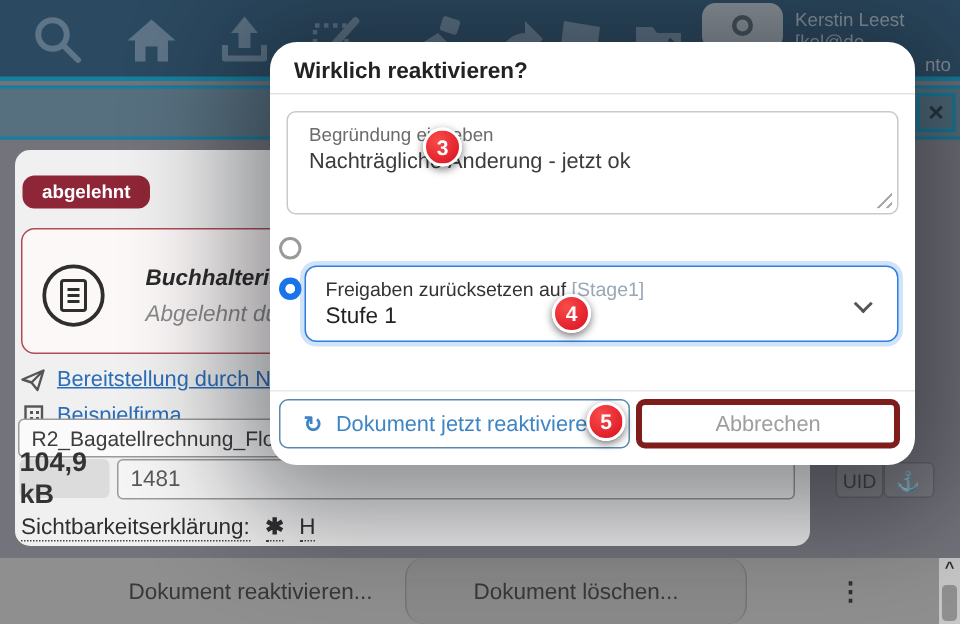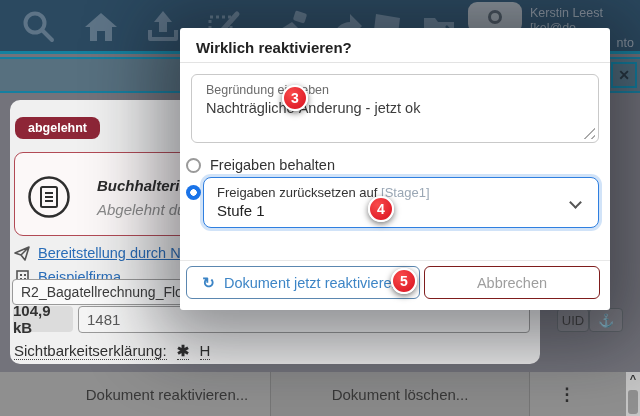--- a/index.html
+++ b/index.html
@@ -23,59 +23,59 @@
   .panel { position:absolute; left:10px; top:100px; width:530px; height:264px; background:#F0F0F0; border-radius:10px; }
   .status-badge { position:absolute; left:5px; top:17px; background:#8E2637; color:#FFFFFF; font-size:12.5px; font-weight:bold; padding:4px 13px; border-radius:8px; }
   .reject-box { position:absolute; left:4px; top:52px; width:520px; height:84px; background:#FCF8F8; border:1px solid #B24A55; border-radius:9px; }
   .reject-icon { position:absolute; left:12px; top:22px; width:44px; height:44px; }
   .reject-title { position:absolute; left:82px; top:24px; font-size:15px; font-weight:bold; font-style:italic; color:#2B2B2B; }
   .reject-sub { position:absolute; left:82px; top:48px; font-size:15px; font-style:italic; color:#8A8A8A; }
   .link-row { position:absolute; left:4px; height:18px; display:flex; align-items:center; }
   .link-row svg { width:17px; height:17px; margin-right:7px; }
   .doc-link { color:#2A6DB8; font-size:14.5px; text-decoration:underline; }
   .field { position:absolute; background:#FAFAFA; border:1px solid #9A9A9A; border-radius:4px; font-size:14px; color:#3C3C3C; display:flex; align-items:center; padding-left:8px; overflow:hidden; white-space:nowrap; }
-  .size-chip { position:absolute; left:3px; top:206px; width:60px; height:26px; background:#DCDCDC; border-radius:4px; font-size:15px; font-weight:bold; color:#333; display:flex; align-items:center; justify-content:center; }
+  .size-chip { position:absolute; left:3px; top:206px; width:60px; height:26px; background:#DCDCDC; border-radius:4px; font-size:18px; font-weight:bold; color:#333; display:flex; align-items:center; justify-content:center; }
   .dotted { border-bottom:1px dotted #444; }
   .vis-row { position:absolute; left:4px; top:242px; font-size:15px; color:#2F2F2F; }
   .vis-row span { margin-right:6px; }
 
   
   .chip-btn { position:absolute; top:308px; height:24px; border:1px solid #60666B; border-radius:4px; color:#3F3F3F; font-size:13px; display:flex; align-items:center; justify-content:center; background:rgba(255,255,255,0.08); }
 
   
   .footer { position:absolute; left:0; top:372px; width:640px; height:44px; background:#8F8F8F; }
   .f-btn { position:absolute; top:0; height:44px; display:flex; align-items:center; justify-content:center; font-size:15px; color:#383838; }
   .f-sep { border-left:1px solid #767676; border-right:1px solid #767676; background:#8A8A8A; }
   .dots { font-size:17px; font-weight:bold; color:#2F2F2F; letter-spacing:0; }
   .scroll-strip { position:absolute; left:626px; top:0; width:14px; height:44px; background:#C6C6C6; }
   .scroll-up { position:absolute; left:0; top:0; width:14px; height:14px; font-size:11px; font-weight:bold; color:#333; text-align:center; line-height:14px; }
   .scroll-thumb { position:absolute; left:2px; top:18px; width:10px; height:24px; background:#909090; border-radius:3px; }
 
   
-  .modal { position:absolute; left:180px; top:28px; width:430px; height:282px; background:#FFFFFF; border-radius:3px; box-shadow:0 10px 70px 25px rgba(15,18,25,0.45); z-index:50; }
+  .modal { position:absolute; left:180px; top:28px; width:430px; height:282px; background:#FFFFFF; border-radius:18px; box-shadow:0 10px 70px 25px rgba(15,18,25,0.45); z-index:50; }
   .m-title { position:absolute; left:16px; top:11px; font-size:15px; font-weight:bold; color:#222; }
   .m-divider { position:absolute; left:0; top:34px; width:430px; border-top:1px solid #E3E3E3; }
   .m-textarea { position:absolute; left:11px; top:46px; width:408px; height:69px; border:1px solid #C9C9C9; border-radius:6px; background:#FFFFFF; }
   .m-ta-label { position:absolute; left:14px; top:8px; font-size:12.5px; color:#6B6B6B; }
   .m-ta-value { position:absolute; left:14px; top:25px; font-size:14.5px; color:#3C3C3C; }
   .resize-handle { position:absolute; right:3px; bottom:3px; width:12px; height:12px; background:repeating-linear-gradient(135deg,#AAA 0 1.5px,transparent 1.5px 4.5px); clip-path:polygon(100% 0,100% 100%,0 100%); }
   .radio { position:absolute; width:15px; height:15px; border-radius:50%; }
   .radio-off { border:2px solid #9A9A9A; background:#FFF; }
   .radio-on { background:radial-gradient(circle at center,#FFF 0 3px,#1A73E8 3.5px 100%); }
   .m-radio1-label { position:absolute; left:30px; top:129px; font-size:14.5px; color:#333; }
   .m-select { position:absolute; left:23px; top:149px; width:396px; height:51px; border:1px solid #2F7FE0; border-radius:8px; box-shadow:0 0 0 3px rgba(47,127,224,0.22); background:#FFF; }
   .m-sel-label { position:absolute; left:13px; top:7px; font-size:13px; color:#333; }
   .m-sel-stage { color:#9AA7B5; }
   .m-sel-value { position:absolute; left:13px; top:24px; font-size:15px; color:#222; }
   .chevron { position:absolute; right:18px; top:20px; width:9px; height:9px; border-right:2px solid #555; border-bottom:2px solid #555; transform:rotate(45deg); }
   .m-footer-divider { position:absolute; left:0; top:232px; width:430px; border-top:1px solid #E8E8E8; }
   .m-btn { position:absolute; top:238px; height:33px; border-radius:6px; display:flex; align-items:center; justify-content:center; font-size:14.5px; background:#FFF; }
   .m-btn-confirm { left:6px; width:234px; border:1.5px solid #5B87B0; color:#3D85C6; }
   .m-btn-confirm .ricon { font-weight:bold; margin-right:9px; font-size:15px; }
-  .m-btn-cancel { left:244px; width:176px; border:1px solid #7f1d1d; color:#9E9E9E; }
+  .m-btn-cancel { left:244px; width:176px; border:4px solid #7f1d1d; color:#9E9E9E; }
 
   
   .num-badge { position:absolute; width:26px; height:26px; border-radius:50%; background:radial-gradient(circle at 35% 30%,#F94B4B,#D80F1E); color:#FFF; font-weight:bold; font-size:14px; display:flex; align-items:center; justify-content:center; border:2px solid #FFF; box-shadow:0 2px 6px rgba(0,0,0,0.55); z-index:60; }
 </style>
 </head>
 <body>
 
 <div id="stage">
 
   <div class="toolbar">
@@ -186,42 +186,41 @@
     </div>
   </div>
 
   <div class="chip-btn" style="left:557px; width:32px;">UID</div>
   <div class="chip-btn" style="left:589px; width:34px;">
     <span>⚓</span>
   </div>
 
   <div class="footer">
     <div class="f-btn" style="left:0; width:270px;margin-left:32px;">Dokument reaktivieren...</div>
-    <div class="f-btn f-sep" style="left:270px; width:260px;">Dokument löschen...</div>
+    <div class="f-btn f-sep" style="left:270px; width:228px;border-radius:13px;">Dokument löschen...</div>
     <div class="f-btn" style="left:508px; width:118px;">
       <span class="dots">⋮</span>
     </div>
     <div class="scroll-strip">
       <div class="scroll-up">^</div>
       <div class="scroll-thumb"></div>
     </div>
   </div>
 
   <div class="modal">
     <div class="m-title">Wirklich reaktivieren?</div>
     <div class="m-divider"></div>
 
     <div class="m-textarea">
       <div class="m-ta-label">Begründung eingeben</div>
       <div class="m-ta-value">Nachträgliche Änderung - jetzt ok</div>
       <div class="resize-handle"></div>
     </div>
 
     <div class="radio radio-off" style="left:6px; top:130px;"></div>
-    <div class="m-radio1-label">Freigaben behalten</div>
 
     <div class="radio radio-on" style="left:6px; top:157px;"></div>
     <div class="m-select">
       <div class="m-sel-label">
         <span>Freigaben zurücksetzen auf</span>
         <span class="m-sel-stage">[Stage1]</span>
       </div>
       <div class="m-sel-value">Stufe 1</div>
       <div class="chevron"></div>
     </div>

